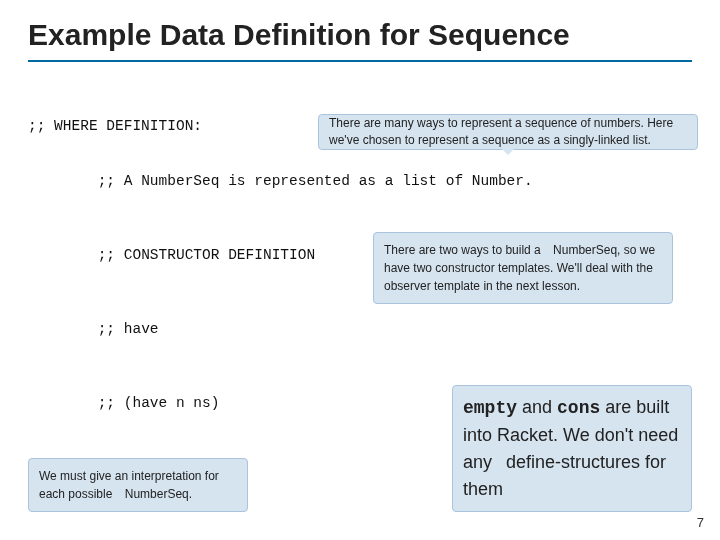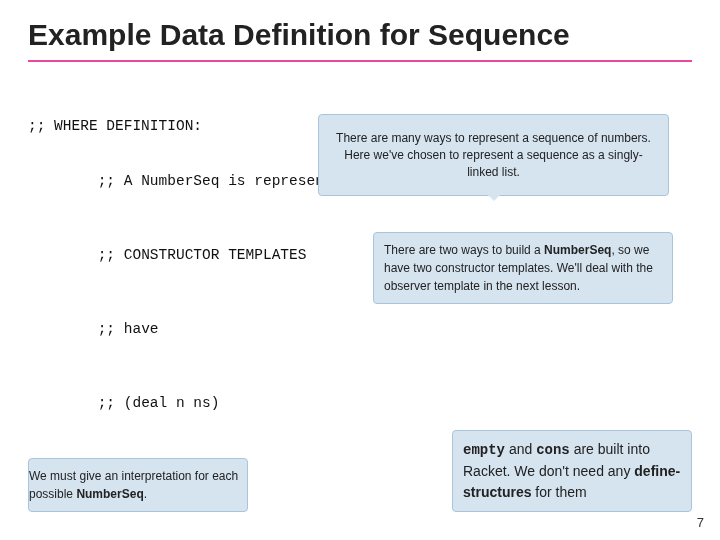--- a/index.html
+++ b/index.html
@@ -17,43 +17,43 @@
       height: 540px;
       background: #fff;
       padding: 18px 28px 14px 28px;
       position: relative;
     }
 
     .title {
       font-size: 30px;
       font-weight: bold;
       color: #222;
-      border-bottom: 2px solid #ec4899;
+      border-bottom: 2px solid #0369a1;
       padding-bottom: 8px;
       margin-bottom: 12px;
     }
 
     .content-area {
       position: relative;
       width: 100%;
     }
 
     
     .tooltip-top {
       position: absolute;
       top: 0;
       left: 290px;
-      width: 351px;
+      width: 380px;
       background: #d6e4f0;
       border: 1px solid #aac4de;
       border-radius: 4px;
-      padding: 15px 10px;
+      padding: 0 10px;
       font-size: 12px;
       color: #222;
-      text-align: center;
+      text-align: left;
       line-height: 1.4;
       z-index: 10;
     }
 
     .tooltip-top::after {
       content: '';
       position: absolute;
       bottom: -12px;
       left: 50%;
       transform: translateX(-50%);
@@ -93,49 +93,49 @@
 
     
     .tooltip-bot-left {
       position: absolute;
       bottom: 28px;
       left: 28px;
       width: 220px;
       background: #d6e4f0;
       border: 1px solid #aac4de;
       border-radius: 4px;
-      padding: 8px 0;
+      padding: 8px 10px;
       font-size: 12px;
       color: #222;
       line-height: 1.5;
     }
 
     
     .tooltip-bot-right {
       position: absolute;
       bottom: 28px;
       right: 28px;
       width: 240px;
       background: #d6e4f0;
       border: 1px solid #aac4de;
       border-radius: 4px;
       padding: 8px 10px;
-      font-size: 14px;
+      font-size: 18px;
       color: #222;
       line-height: 1.5;
     }
 
     .page-num {
       position: absolute;
       bottom: 10px;
       right: 16px;
       font-size: 13px;
       color: #333;
     }
-    strong { font-weight: bold; }
+    strong { font-weight: normal; margin-left: 9px; }
 
     .tt { font-family: 'Courier New', Courier, monospace; font-weight: bold; }
   </style>
 </head>
 <body>
 
 <div class="slide">
 
   <div class="title">Example Data Definition for Sequence</div>
 
@@ -146,27 +146,27 @@
     </div>
 
     <div class="code-section">
 
       <span class="code-line"><span>;; WHERE DEFINITION:</span></span>
 
       <span class="code-line" style="margin-top:6px; display:block;">
         <span>;; A NumberSeq is represented as a list of Number.</span>
       </span>
       <span class="code-line" style="position:relative;">
-        <span>;; CONSTRUCTOR TEMPLATES</span>
+        <span>;; CONSTRUCTOR DEFINITION</span>
       </span>
       <span class="code-line">
         <span>;; have</span>
       </span>
       <span class="code-line">
-        <span>;; (deal n ns)</span>
+        <span>;; (have n ns)</span>
       </span>
       <span class="code-line">
         <span>;;&nbsp;&nbsp; WHERE:</span>
       </span>
       <span class="code-line">
         
       </span>
 
     </div>
 

